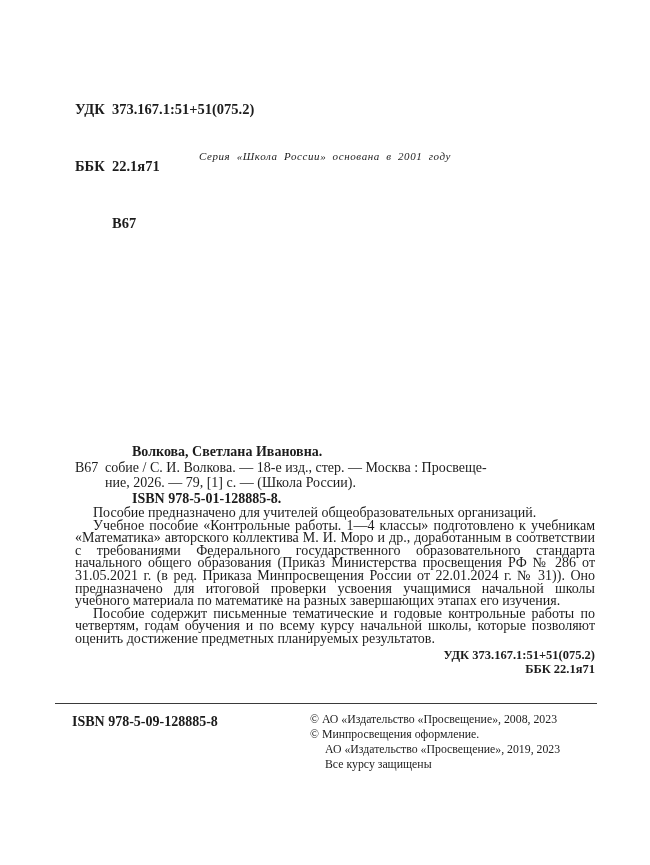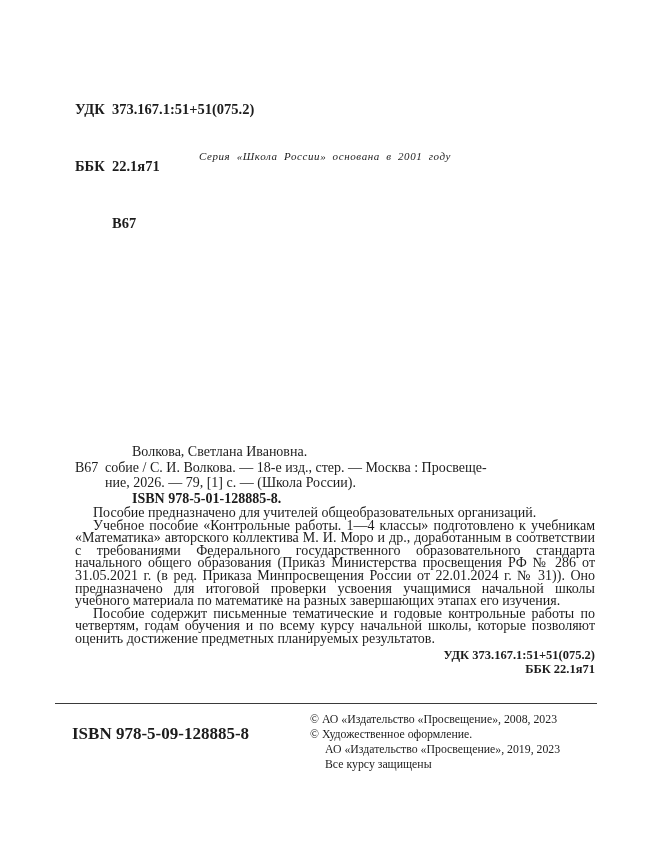--- a/index.html
+++ b/index.html
@@ -41,21 +41,21 @@
 
   
   .bib {
     position: absolute;
     top: 444px;
     left: 75px;
     width: 520px;
     font-size: 14px;
     line-height: 15.5px;
   }
-  .author { font-weight: normal; text-indent: 57px; }
+  .author { font-weight: bold; text-indent: 57px; }
   .entry { position: relative; margin-left: 30px; }
   .entry-code { position: absolute; left: -30px; top: 0; }
   .entry-line-first { text-indent: 27px; }
   .isbn-line { font-weight: bold; margin-left: 57px; margin-bottom: 1px; }
 
   .annot {
     font-size: 14px;
     line-height: 12.6px;
     text-align: justify;
     text-indent: 18px;
@@ -83,23 +83,23 @@
     position: absolute;
     top: 712px;
     left: 72px;
     right: 53px;
     font-size: 11.8px;
     line-height: 15px;
   }
   .footer-isbn {
     position: absolute;
     left: 0;
-    top: 14px;
+    top: 2px;
     font-weight: bold;
-    font-size: 17px;
+    font-size: 14px;
   }
   .copyright { margin-left: 238px; font-family: Liberation Serif, serif; }
   .cr-indent { margin-left: 15px; }
 </style>
 </head>
 <body>
 
 <div class="page">
 
   <div class="top-block">
@@ -130,19 +130,19 @@
       <div>ББК 22.1я71</div>
     </div>
   </div>
 
   <div class="divider"></div>
 
   <div class="footer">
     <div class="footer-isbn">ISBN 978-5-09-128885-8</div>
     <div class="copyright">
       <div>© АО «Издательство «Просвещение», 2008, 2023</div>
-      <div>© Художественное оформление.</div>
+      <div>© Минпросвещения оформление.</div>
       <div class="cr-indent">АО «Издательство «Просвещение», 2019, 2023</div>
       <div class="cr-indent">Все курсу защищены</div>
     </div>
   </div>
 
 </div>
 
 </body></html>

